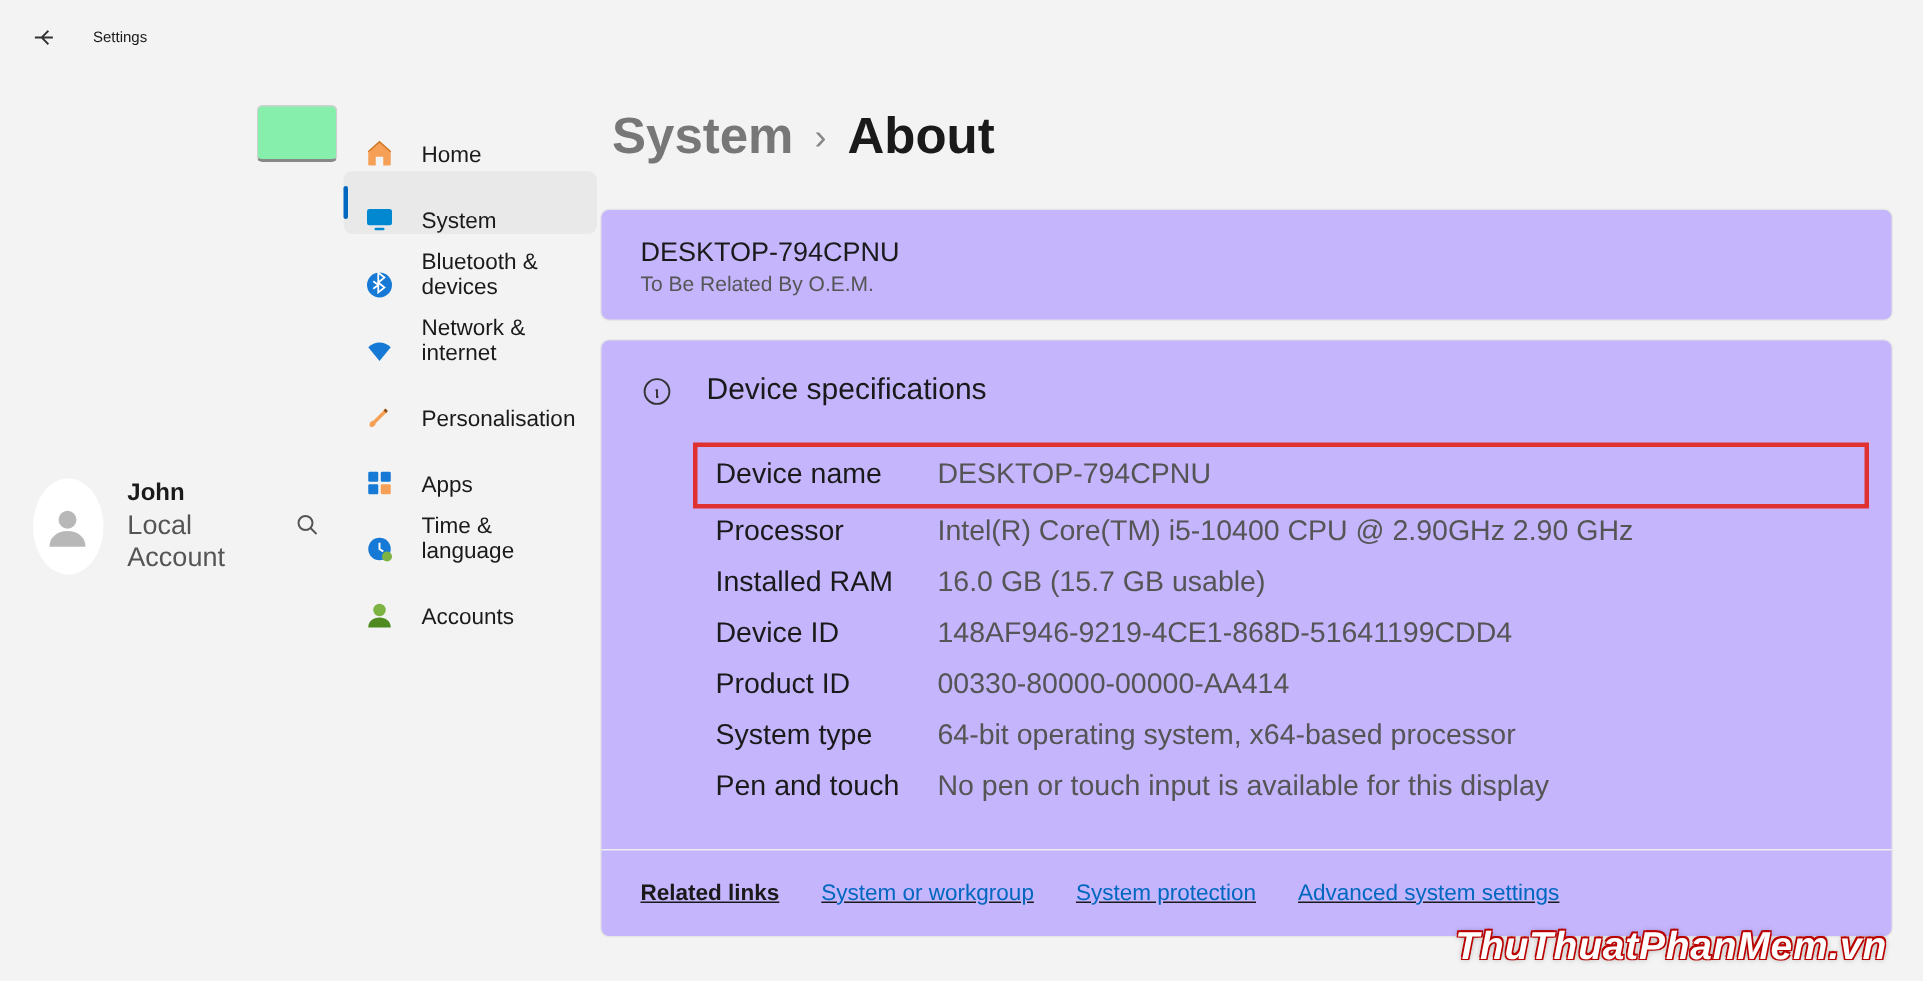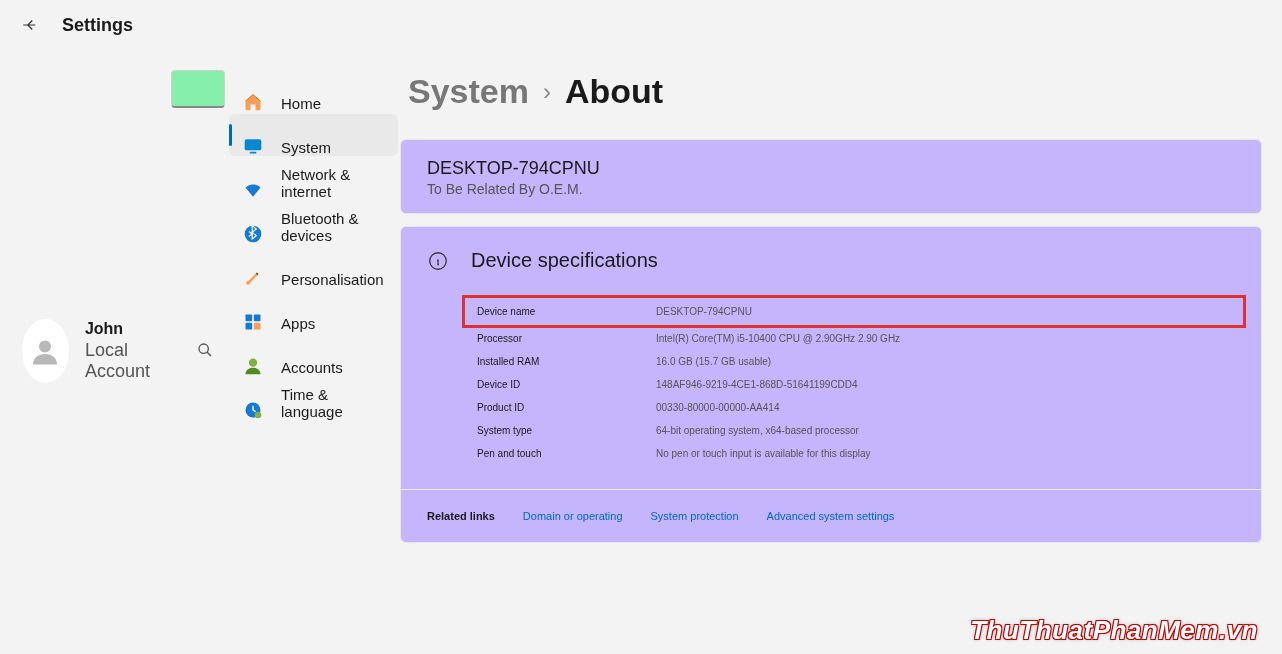--- a/index.html
+++ b/index.html
@@ -2,21 +2,21 @@
 <html><head>
 <meta charset="utf-8">
 <style>
 * { margin: 0; padding: 0; box-sizing: border-box; font-family: "Segoe UI Variable", "Segoe UI", -apple-system, sans-serif; }
 body { background: #f3f3f3; width: 1282px; height: 654px; overflow: hidden; color: #1a1a1a; }
 
 .app { display: flex; flex-direction: column; height: 100%; }
 
 .titlebar { display: flex; align-items: center; height: 50px; padding: 0 18px; gap: 20px; }
 .back-btn { width: 24px; height: 24px; display: flex; align-items: center; justify-content: center; cursor: pointer; }
-.app-title { font-size: 18px; font-weight: 700; }
+.app-title { font-size: 10px; font-weight: 400; }
 
 .content-row { display: flex; flex: 1; overflow: hidden; }
 
 .sidebar { width: 400px; padding: 20px 18px 0 18px; display: flex; flex-direction: row; gap: 4px; overflow-y: auto; }
 
 .user-block { display: flex; align-items: center; gap: 16px; padding: 4px 0 26px 4px; }
 .avatar { width: 64px; height: 64px; border-radius: 50%; background: #fff; display: flex; align-items: center; justify-content: center; }
 .avatar svg { width: 36px; height: 36px; }
 .user-name { font-size: 16px; font-weight: 600; margin-bottom: 2px; }
 .user-sub { font-size: 18px; color: #555; }
@@ -42,27 +42,27 @@
 .device-header { padding: 18px 26px 16px 26px; }
 .dev-name-big { font-size: 18px; font-weight: 400; margin-bottom: 2px; }
 .dev-oem { font-size: 14px; color: #555; }
 
 .spec-card { margin-top: 12px; }
 .spec-head { display: flex; align-items: center; gap: 22px; padding: 22px 26px 24px 26px; }
 .info-icon { width: 22px; height: 22px; }
 .spec-title { font-size: 20px; }
 
 .spec-table { padding: 0 26px 24px 76px; }
-.spec-row { display: flex; padding: 6px 0; font-size: 10px; gap: 31px; }
+.spec-row { display: flex; padding: 6px 0; font-size: 19px; }
 .spec-label { width: 148px; color: #1a1a1a; }
 .spec-value { color: #555; flex: 1; }
 .spec-row.highlighted { outline: 3px solid #e03131; outline-offset: 2px; margin: 4px -6px 4px -10px; padding: 6px 6px 6px 10px; }
 .spec-row.highlighted .spec-label { width: 148px; }
 
-.related { display: flex; align-items: center; gap: 28px; padding: 20px 26px; border-top: 1px solid #eee; font-size: 11px; }
+.related { display: flex; align-items: center; gap: 28px; padding: 20px 26px; border-top: 1px solid #eee; font-size: 15px; text-decoration: underline; }
 .related-label { font-weight: 600; }
 .related-link { color: #0067c0; cursor: pointer; }
 
 .watermark { position: absolute; right: 24px; bottom: 8px; font-size: 26px; font-weight: 800; font-style: italic; color: #fff; text-shadow: -1px -1px 0 #b00, 1px -1px 0 #b00, -1px 1px 0 #b00, 1px 1px 0 #b00, 0 0 4px rgba(0,0,0,.4); letter-spacing: .5px; pointer-events: none; }
 
 
 .ic-home path:first-child { fill:#f6a057; }
 .ic-sys rect { fill:#0288d1; }
 .ic-bt circle { fill:#1679d5; }
 .ic-net path { fill:#1679d5; }
@@ -117,34 +117,34 @@
           <span class="nav-icon">
               <svg class="ic-sys" width="20" height="20" viewBox="0 0 24 24">
                 <rect x="2" y="4" width="20" height="13" rx="2" fill="#0288d1"></rect>
                 <rect x="8" y="19" width="8" height="2" rx="1" fill="#888"></rect>
               </svg>
             </span>
           <span>System</span>
         </div>
         <div class="nav-item">
           <span class="nav-icon">
-              <svg class="ic-net" width="20" height="20" viewBox="0 0 24 24">
-                <path d="M12 20l9-11c-5-5-13-5-18 0z" fill="#1679d5"></path>
-              </svg>
-            </span>
-          <span>Network &amp; internet</span>
-        </div>
-        <div class="nav-item">
-          <span class="nav-icon">
               <svg class="ic-bt" width="20" height="20" viewBox="0 0 24 24">
                 <circle cx="12" cy="12" r="10" fill="#1679d5"></circle>
                 <path d="M11 6v12l5-4-5-4 5-4-5-4zM7 9l4 3-4 3" stroke="#fff" stroke-width="1.4" fill="none"></path>
               </svg>
             </span>
           <span>Bluetooth &amp; devices</span>
+        </div>
+        <div class="nav-item">
+          <span class="nav-icon">
+              <svg class="ic-net" width="20" height="20" viewBox="0 0 24 24">
+                <path d="M12 20l9-11c-5-5-13-5-18 0z" fill="#1679d5"></path>
+              </svg>
+            </span>
+          <span>Network &amp; internet</span>
         </div>
         <div class="nav-item">
           <span class="nav-icon">
               <svg width="20" height="20" viewBox="0 0 24 24">
                 <path d="M4 18c0-2 2-3 3-3l9-9c1-1 3 1 2 2l-9 9c0 1-1 3-3 3s-2-1-2-2z" fill="#f6a057"></path>
                 <path d="M16 6l2 2" stroke="#8a4b15" stroke-width="2"></path>
               </svg>
             </span>
           <span>Personalisation</span>
         </div>
@@ -155,35 +155,35 @@
                 <rect x="13" y="3" width="8" height="8" rx="1" fill="#1679d5"></rect>
                 <rect x="3" y="13" width="8" height="8" rx="1" fill="#1679d5"></rect>
                 <rect x="13" y="13" width="8" height="8" rx="1" fill="#f6a057"></rect>
               </svg>
             </span>
           <span>Apps</span>
         </div>
         <div class="nav-item">
           <span class="nav-icon">
               <svg width="20" height="20" viewBox="0 0 24 24">
-                <circle cx="12" cy="8" r="5" fill="#7cb342"></circle>
-                <path d="M3 22c0-5 4-8 9-8s9 3 9 8" fill="#4f8a20"></path>
-              </svg>
-            </span>
-          <span>Accounts</span>
-        </div>
-        <div class="nav-item">
-          <span class="nav-icon">
-              <svg width="20" height="20" viewBox="0 0 24 24">
                 <circle cx="12" cy="12" r="9" fill="#1679d5"></circle>
                 <path d="M12 7v5l3 2" stroke="#fff" stroke-width="1.6" fill="none"></path>
                 <circle cx="18" cy="18" r="4" fill="#7cb342"></circle>
               </svg>
             </span>
           <span>Time &amp; language</span>
+        </div>
+        <div class="nav-item">
+          <span class="nav-icon">
+              <svg width="20" height="20" viewBox="0 0 24 24">
+                <circle cx="12" cy="8" r="5" fill="#7cb342"></circle>
+                <path d="M3 22c0-5 4-8 9-8s9 3 9 8" fill="#4f8a20"></path>
+              </svg>
+            </span>
+          <span>Accounts</span>
         </div>
       </nav>
     </aside>
 
     <main class="main">
       <div class="breadcrumb">
         <span class="crumb-sys">System</span>
         <span class="crumb-sep">›</span>
         <span class="crumb-cur">About</span>
       </div>
@@ -228,21 +228,21 @@
             <div class="spec-value">64-bit operating system, x64-based processor</div>
           </div>
           <div class="spec-row">
             <div class="spec-label">Pen and touch</div>
             <div class="spec-value">No pen or touch input is available for this display</div>
           </div>
         </div>
 
         <div class="related">
           <span class="related-label">Related links</span>
-          <span class="related-link">Domain or operating</span>
+          <span class="related-link">System or workgroup</span>
           <span class="related-link">System protection</span>
           <span class="related-link">Advanced system settings</span>
         </div>
       </div>
     </main>
   </div>
 </div>
 
 <div class="watermark">ThuThuatPhanMem.vn</div>
 

